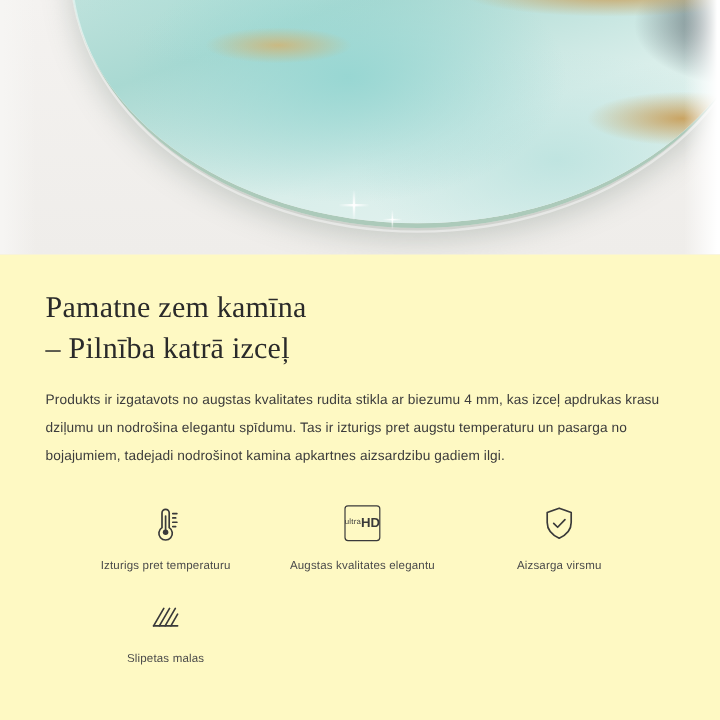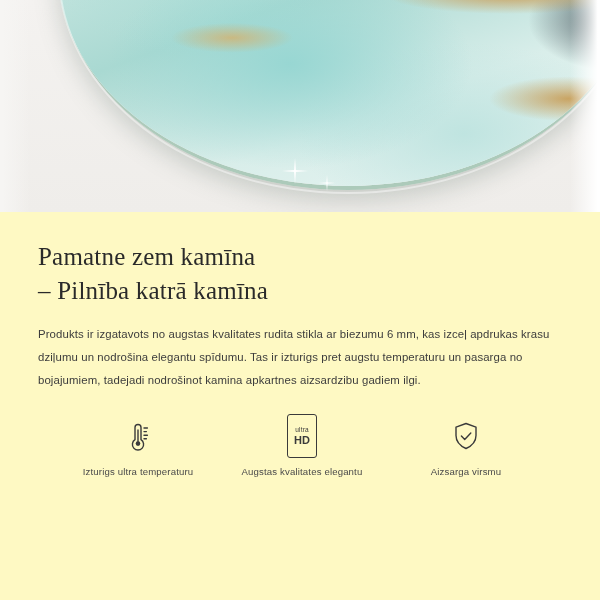--- a/index.html
+++ b/index.html
@@ -159,25 +159,25 @@
   }
   svg { display: block; }
   .stroke {
     fill: none;
     stroke: #3a3a3a;
     stroke-width: 1.4;
     stroke-linecap: round;
     stroke-linejoin: round;
   }
   .hd-box {
-    width: 30px; height: 44px;
+    width: 30px; height: 30px;
     border: 1.4px solid #3a3a3a;
     border-radius: 3px;
     display: flex;
-    flex-direction: column;
+    flex-direction: row;
     align-items: center;
     justify-content: center;
     line-height: 1;
   }
   .hd-top { font-size: 6.5px; color: #3a3a3a; letter-spacing: 0.2px; }
   .hd-bot { font-size: 11px; font-weight: bold; color: #3a3a3a; margin-top: 1px; }
 </style>
 </head>
 <body>
 
@@ -192,36 +192,36 @@
     <div class="glass-edge"></div>
     <div class="sparkle sp1"></div>
     <div class="sparkle sp2"></div>
     <div class="hero-fade"></div>
     <div class="hero-fade-l"></div>
   </div>
 
   <div class="content">
     <h1 class="headline">
       <span>Pamatne zem kamīna</span>
-      <span class="l2">– Pilnība katrā kamīna</span>
+      <span class="l2">– Pilnība katrā izceļ</span>
     </h1>
-    <p class="body">Produkts ir izgatavots no augstas kvalitates rudita stikla ar biezumu 6 mm, kas izceļ apdrukas krasu dziļumu un nodrošina elegantu spīdumu. Tas ir izturigs pret augstu temperaturu un pasarga no bojajumiem, tadejadi nodrošinot kamina apkartnes aizsardzibu gadiem ilgi.</p>
+    <p class="body">Produkts ir izgatavots no augstas kvalitates rudita stikla ar biezumu 4 mm, kas izceļ apdrukas krasu dziļumu un nodrošina elegantu spīdumu. Tas ir izturigs pret augstu temperaturu un pasarga no bojajumiem, tadejadi nodrošinot kamina apkartnes aizsardzibu gadiem ilgi.</p>
 
     <div class="features">
 
       <div class="feature">
         <div class="feature-ico">
           <svg width="40" height="40" viewBox="0 0 40 40">
             <path class="stroke" d="M20 8.5a3 3 0 0 1 3 3v12.2a5.6 5.6 0 1 1-6 0V11.5a3 3 0 0 1 3-3z"></path>
             <circle cx="20" cy="27.6" r="2.3" fill="#3a3a3a"></circle>
             <path class="stroke" d="M20 26V14"></path>
             <path class="stroke" d="M26 12h3.4M26 15.6h2.4M26 19.2h3.4M26 22.8h2.4"></path>
           </svg>
         </div>
-        <div class="feature-label">Izturigs ultra temperaturu</div>
+        <div class="feature-label">Izturigs pret temperaturu</div>
       </div>
 
       <div class="feature">
         <div class="feature-ico">
           <div class="hd-box">
             <span class="hd-top">ultra</span>
             <span class="hd-bot">HD</span>
           </div>
         </div>
         <div class="feature-label">Augstas kvalitates elegantu</div>
@@ -231,17 +231,26 @@
         <div class="feature-ico">
           <svg width="40" height="40" viewBox="0 0 40 40">
             <path class="stroke" d="M20 7.5l10 3.6v8.3c0 6.2-4.2 10.4-10 13.1-5.8-2.7-10-6.9-10-13.1v-8.3z"></path>
             <path class="stroke" d="M15.4 20.1l3.3 3.3 6.1-6.4"></path>
           </svg>
         </div>
         <div class="feature-label">Aizsarga virsmu</div>
       </div>
 
 
+      <div class="feature">
+        <div class="feature-ico">
+          <svg width="40" height="40" viewBox="0 0 40 40">
+            <path class="stroke" d="M10 27.5L18.5 13M14.8 27.5L23.3 13M19.6 27.5L28.1 13M24.4 27.5L30 17.8"></path>
+            <path class="stroke" d="M10 27.5h20"></path>
+          </svg>
+        </div>
+        <div class="feature-label">Slipetas malas</div>
+      </div>
 
 
     </div>
   </div>
 </div>
 
 </body></html>

